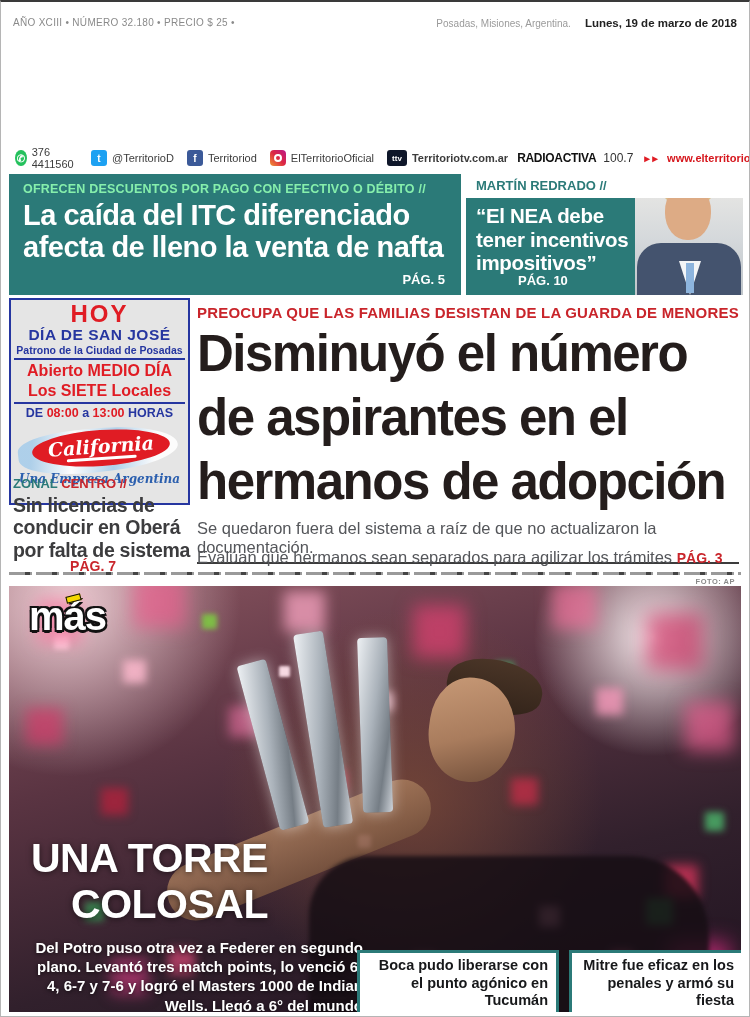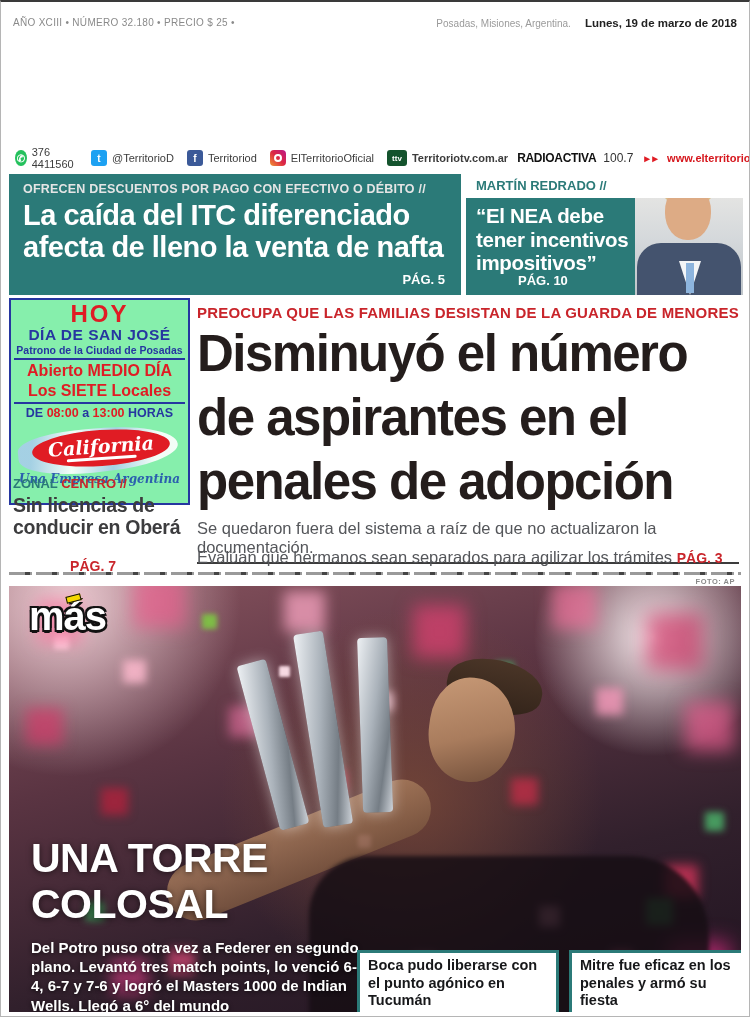--- a/index.html
+++ b/index.html
@@ -31,30 +31,30 @@
   #socialbar { position:absolute; top:141px; left:8px; right:8px; height:30px;
     display:flex; align-items:center; gap:13px; padding:0 6px; background:#fff; }
   .soc-item { display:flex; align-items:center; gap:5px; font-size:11px; color:#3c3c3c; }
   .soc-ic { width:16px; height:16px; border-radius:3px; color:#fff; font-size:10px;
     font-weight:bold; display:flex; align-items:center; justify-content:center; }
   .ic-wa { background:#25c15d; border-radius:50%; }
   .ic-tw { background:#1da1f2; }
   .ic-fb { background:#3b5998; }
   .ic-ig { background:linear-gradient(45deg,#f09433,#dc2743,#bc1888); border-radius:4px; }
   .ic-ig i { display:block; width:8px; height:8px; border:2px solid #fff; border-radius:50%; }
-  .ic-tv { background:#14532d; font-size:8px; border-radius:3px; width:20px; }
+  .ic-tv { background:#0f172a; font-size:8px; border-radius:3px; width:20px; }
   .soc-right { margin-left:auto; display:flex; align-items:center; gap:9px; }
   .radio-name { font-size:12px; font-weight:900; color:#111; letter-spacing:-.3px; }
   .radio-freq { font-size:12px; color:#333; margin-left:2px; }
   .arrow-ic { color:#e01c24; font-size:10px; font-weight:bold; letter-spacing:-2px; }
   .website { font-size:11px; font-weight:bold; color:#d6161c; }
   
   #teaser-left { position:absolute; top:172px; left:8px; width:452px; height:121px;
     background:#2b7a78; padding:8px 14px; }
-  .t-kicker { font-size:12.5px; font-weight:800; color:#e5e5e5; letter-spacing:.2px; }
+  .t-kicker { font-size:12.5px; font-weight:800; color:#86efac; letter-spacing:.2px; }
   .t-headline { font-size:29px; font-weight:800; color:#fff; line-height:1.12;
     letter-spacing:-.5px; margin-top:3px; }
   .t-pag { position:absolute; right:16px; bottom:8px; font-size:13px; font-weight:800; color:#fff; }
   #teaser-right { position:absolute; top:172px; left:465px; width:277px; height:121px;
     background:#2b7a78; overflow:hidden; }
   #tr-band { position:absolute; top:0; left:0; right:0; height:24px; background:#fff; }
   #tr-kicker { font-size:13px; font-weight:800; color:#2b7a78; line-height:24px; padding-left:10px; }
   #tr-quote { position:absolute; left:10px; top:30px; font-size:20.5px; font-weight:800;
     color:#fff; line-height:1.15; letter-spacing:-.3px; }
   #tr-pag { position:absolute; left:52px; bottom:7px; font-size:13px; font-weight:800; color:#fff; }
@@ -65,21 +65,21 @@
   .man-head { position:absolute; top:10px; left:30px; width:46px; height:56px;
     border-radius:48%; background:#dba析; background:#ddab85; }
   .man-suit { position:absolute; bottom:0; left:2px; width:104px; height:52px;
     border-radius:24px 24px 0 0; background:#44536e; }
   .man-shirt { position:absolute; bottom:0; left:44px; width:22px; height:34px;
     background:#f3f5f7; clip-path:polygon(0 0,100% 0,50% 100%); }
   .man-tie { position:absolute; bottom:2px; left:51px; width:8px; height:30px;
     background:#8db4dd; }
   
   #ad-box { position:absolute; left:8px; top:296px; width:181px; height:207px;
-    border:2px solid #2636a0; background:#86efac; padding:2px 3px; text-align:center; }
+    border:2px solid #2636a0; background:#e5e5e5; padding:2px 3px; text-align:center; }
   .ad-hoy { color:#e01c24; font-size:24px; font-weight:900; letter-spacing:2px; line-height:1; }
   .ad-day { color:#2636a0; font-size:15.5px; font-weight:800; letter-spacing:.5px; }
   .ad-patron { color:#2636a0; font-size:10.5px; font-weight:700;
     border-bottom:2px solid #2636a0; padding-bottom:2px; }
   .ad-open { color:#e01c24; font-size:16px; font-weight:800; line-height:1.12; margin-top:2px; }
   .ad-hours { color:#2636a0; font-size:12.5px; font-weight:800;
     border-top:2px solid #2636a0; margin-top:2px; padding-top:2px; }
   .ad-hours .red { color:#e01c24;text-align:right; }
   #cal-logo { position:relative; height:64px; margin-top:2px; }
   .cal-flag { position:absolute; left:4px; top:6px; width:160px; height:44px;
@@ -115,21 +115,21 @@
   #dashed { position:absolute; left:8px; right:8px; top:570px; height:3px;
     background:repeating-linear-gradient(90deg,#9a9a9a 0 16px,#444 16px 21px,#9a9a9a 21px 23px,transparent 23px 27px); }
   #credit { position:absolute; right:14px; top:575px; font-size:7.5px; color:#8a8a8a;
     font-weight:bold; letter-spacing:.5px; }
   
   #photo { position:absolute; left:8px; right:8px; top:584px; height:426px; overflow:hidden;
     background:
       radial-gradient(circle at 88% 12%, rgba(255,245,247,.95), transparent 16%),
       radial-gradient(circle at 8% 4%, rgba(255,228,234,.85), transparent 22%),
       radial-gradient(circle at 55% 50%, rgba(125,75,55,.75), transparent 42%),
-      linear-gradient(165deg,#8a5560 0%,#5a3442 35%,#31202c 68%,#201320 100%); }
+      linear-gradient(165deg,#8a5560 0%,#5a3442 35%,#31202c 68%,#201320 100%); text-align: right; }
   #confetti { position:absolute; left:0; top:0; width:1px; height:1px; border-radius:50%;
     box-shadow:
       50px 35px 16px 22px rgba(242,130,165,.8), 150px 15px 18px 26px rgba(236,90,140,.65),
       295px 25px 14px 20px rgba(250,165,195,.75), 430px 45px 18px 26px rgba(225,65,115,.7),
       565px 20px 16px 22px rgba(245,110,155,.65), 665px 55px 20px 28px rgba(205,45,95,.65),
       700px 140px 18px 24px rgba(235,95,145,.7), 35px 140px 14px 18px rgba(215,55,105,.65),
       125px 85px 8px 11px rgba(252,185,205,.85), 235px 135px 12px 15px rgba(238,115,165,.6),
       600px 115px 10px 13px rgba(252,155,190,.75), 375px 115px 8px 9px rgba(255,205,220,.65),
       495px 85px 6px 9px rgba(66,165,95,.9), 650px 325px 9px 13px rgba(45,145,75,.9),
       85px 325px 7px 9px rgba(55,155,85,.75), 705px 235px 7px 9px rgba(75,175,105,.85),
@@ -266,28 +266,29 @@
       <div class="cal-tag">Una Empresa Argentina</div>
     </div>
   </div>
 
   <div id="zonal-kicker">
     <span class="sec">ZONAL </span><span class="zone">CENTRO //</span>
   </div>
   <div id="zonal-headline">
     <div>Sin licencias de</div>
     <div>conducir en Oberá</div>
+    <div>por falta de sistema</div>
   </div>
   <div id="zonal-pag">PÁG. 7</div>
 
   <div id="ms-kicker">PREOCUPA QUE LAS FAMILIAS DESISTAN DE LA GUARDA DE MENORES</div>
   <div id="ms-headline">
     <div>Disminuyó el número</div>
     <div>de aspirantes en el</div>
-    <div>penales de adopción</div>
+    <div>hermanos de adopción</div>
   </div>
   <div id="ms-deck1">Se quedaron fuera del sistema a raíz de que no actualizaron la documentación.</div>
   <div id="ms-deck2">
     <span>Evalúan que hermanos sean separados para agilizar los trámites </span><span class="pag">PÁG. 3</span>
   </div>
 
   <div id="dashed"></div>
   <div id="credit">FOTO: AP</div>
 
   <div id="photo">

